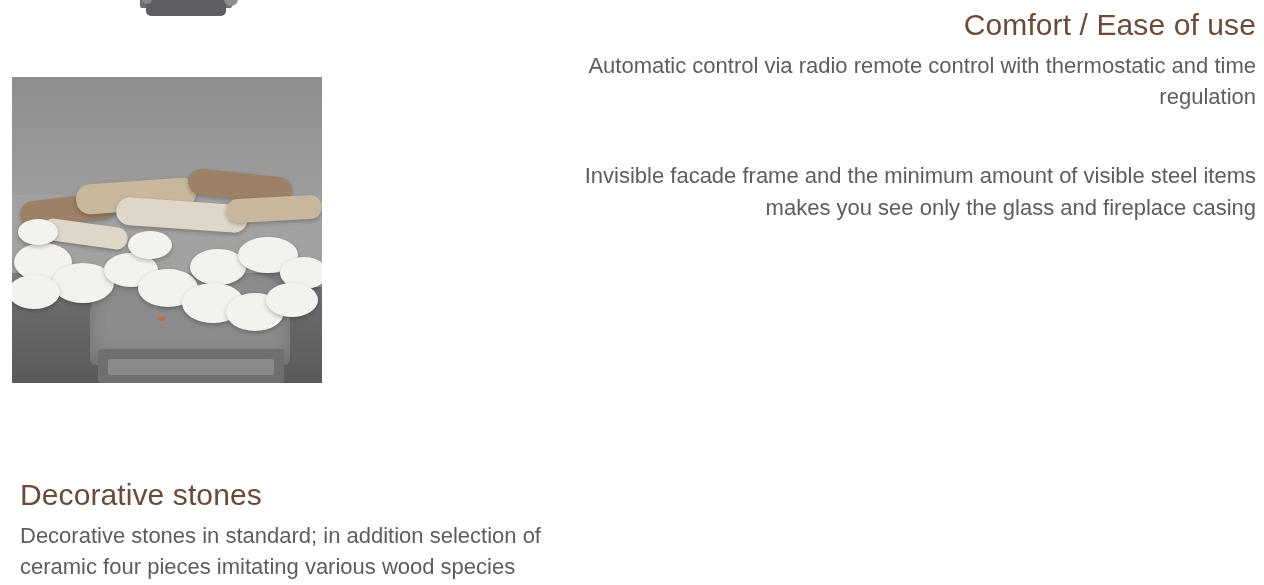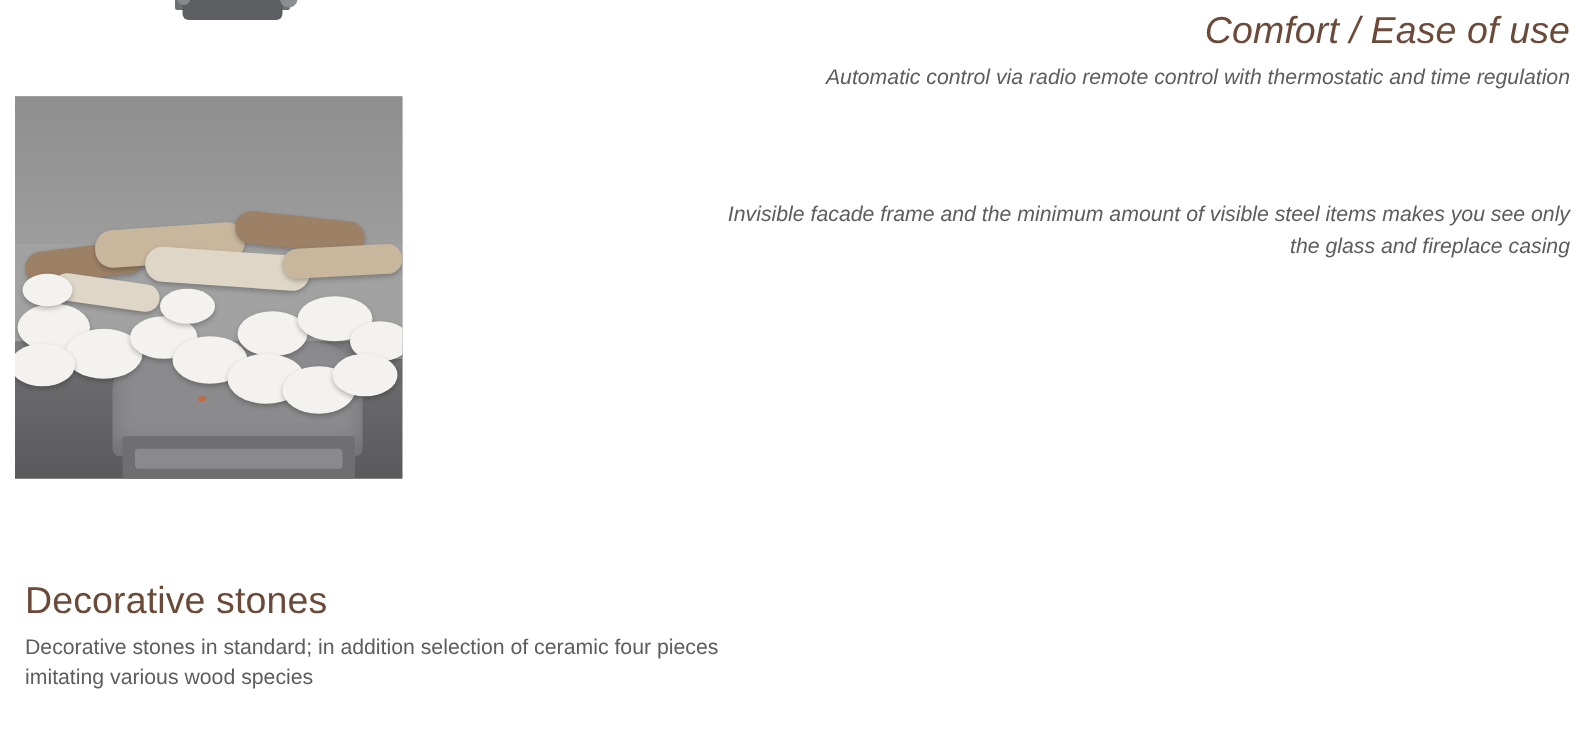--- a/index.html
+++ b/index.html
@@ -162,38 +162,38 @@
   .block { position: absolute; }
   .heading {
     font-size: 30px;
     font-weight: normal;
     color: #6b4a39;
     line-height: 1.12;
     margin: 0 0 8px 0;
     letter-spacing: .1px;
   }
   .body-text {
-    font-size: 17px;
+    font-size: 22px;
     line-height: 1.45;
     color: #5d5d5d;
     margin: 0;
   }
   .align-right { text-align: right; }
   .align-left { text-align: left; }
 
   
-  .rb { width: 700px; left: 556px; font-style: italic; }
+  .rb { width: 700px; left: 556px; }
   .rb1 { top: 8px; }
   .rb2 { top: 160px; }
   .rb3 { top: 306px; }
 
   
   .bottom-left {
     left: 20px;
-    top: 464px;
+    top: 478px;
     width: 560px;
   }
   .bottom-right {
     left: 660px;
     top: 452px;
     width: 596px;
   }
 </style>
 </head>
 <body>

